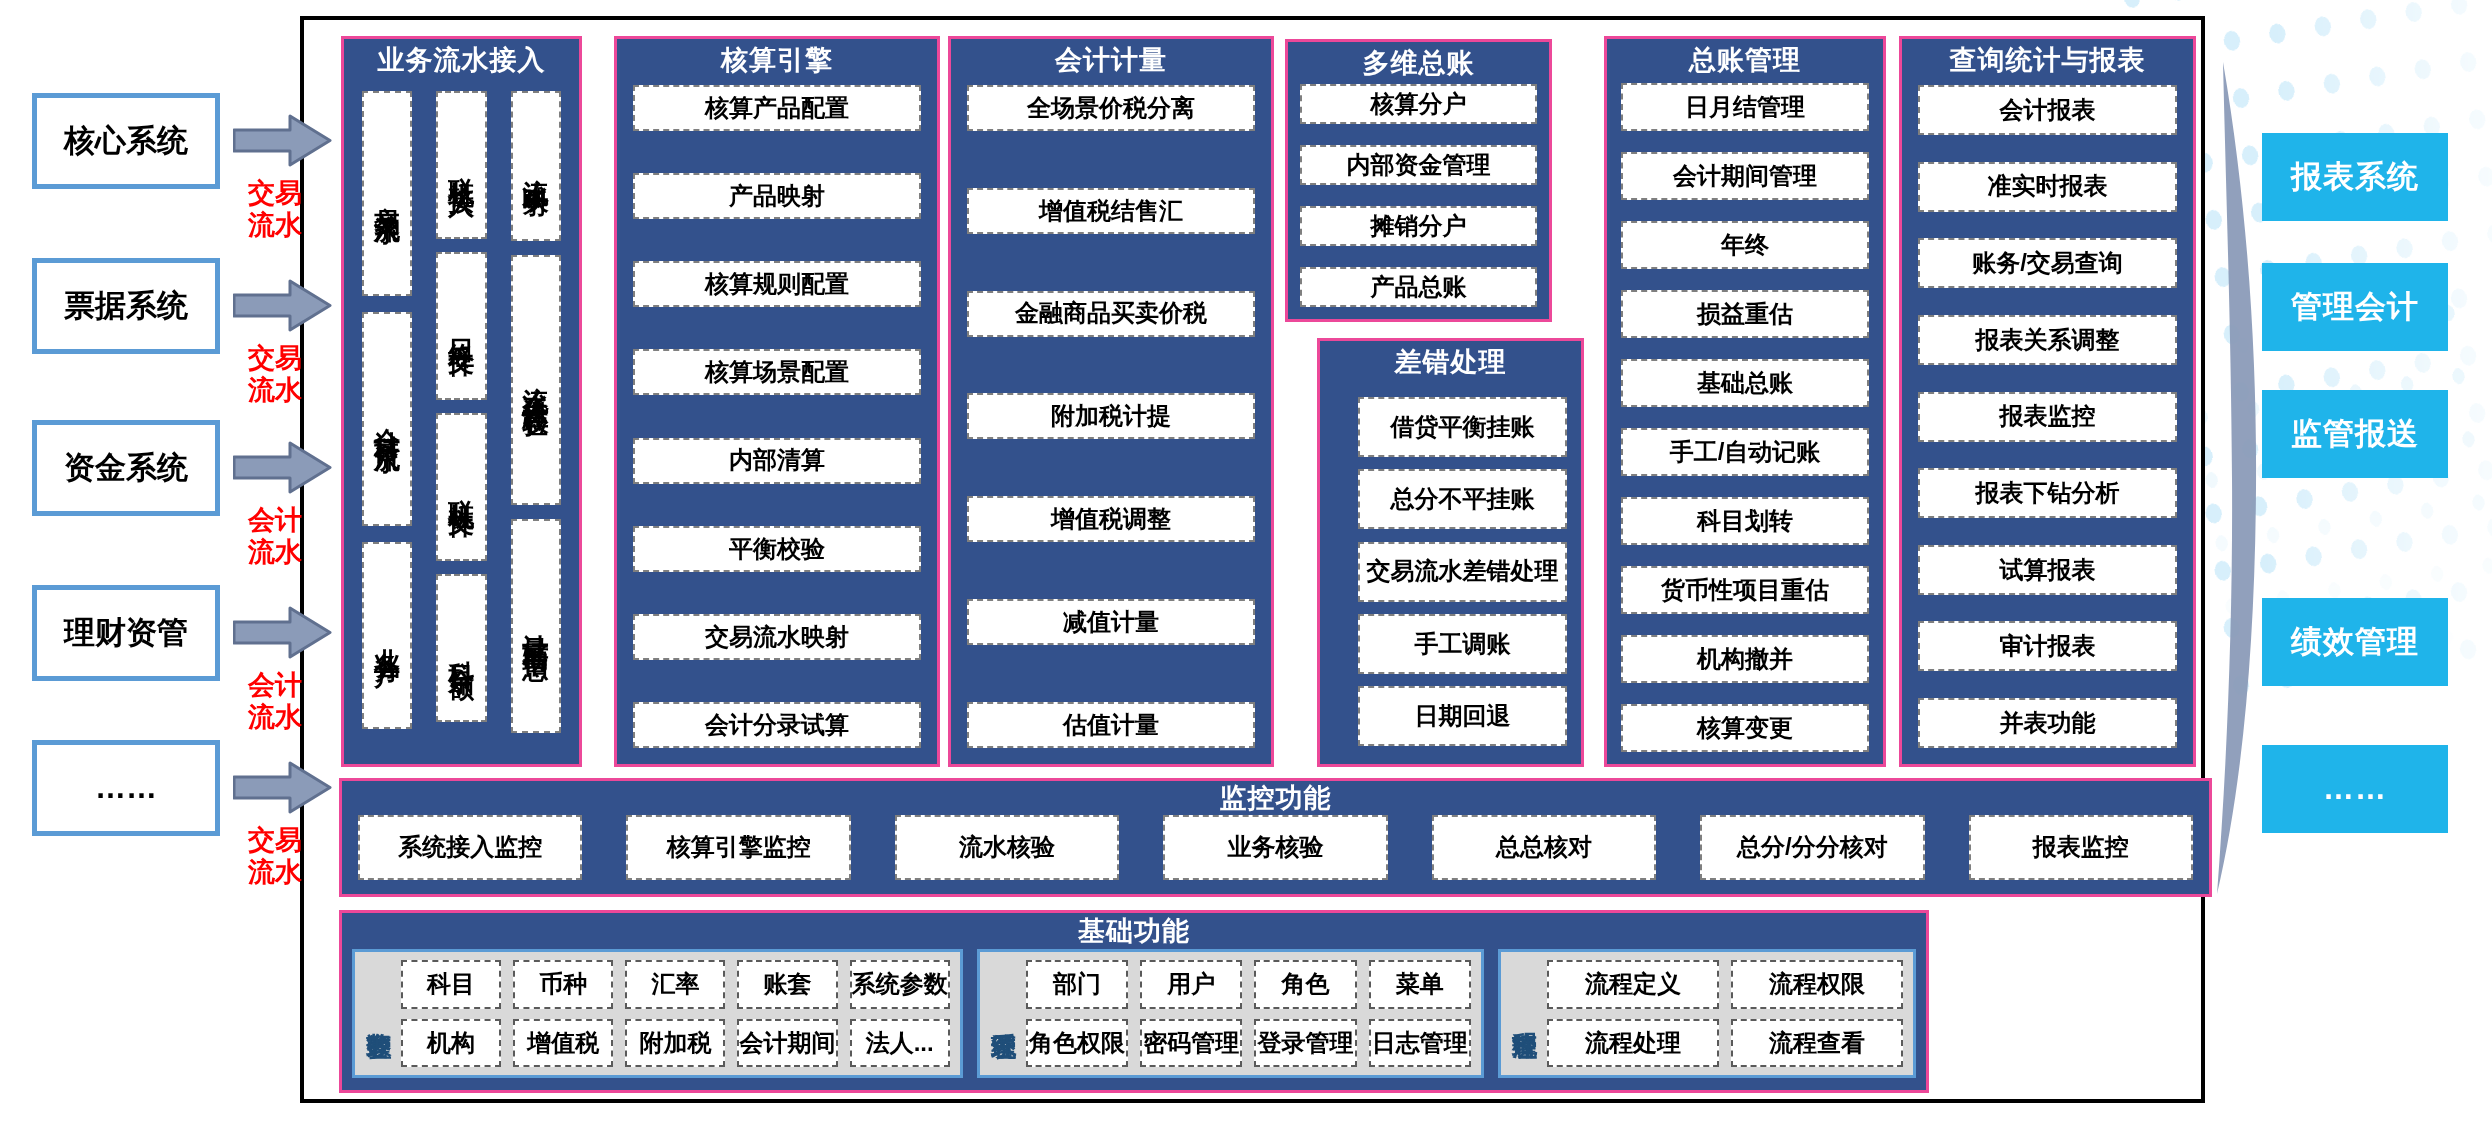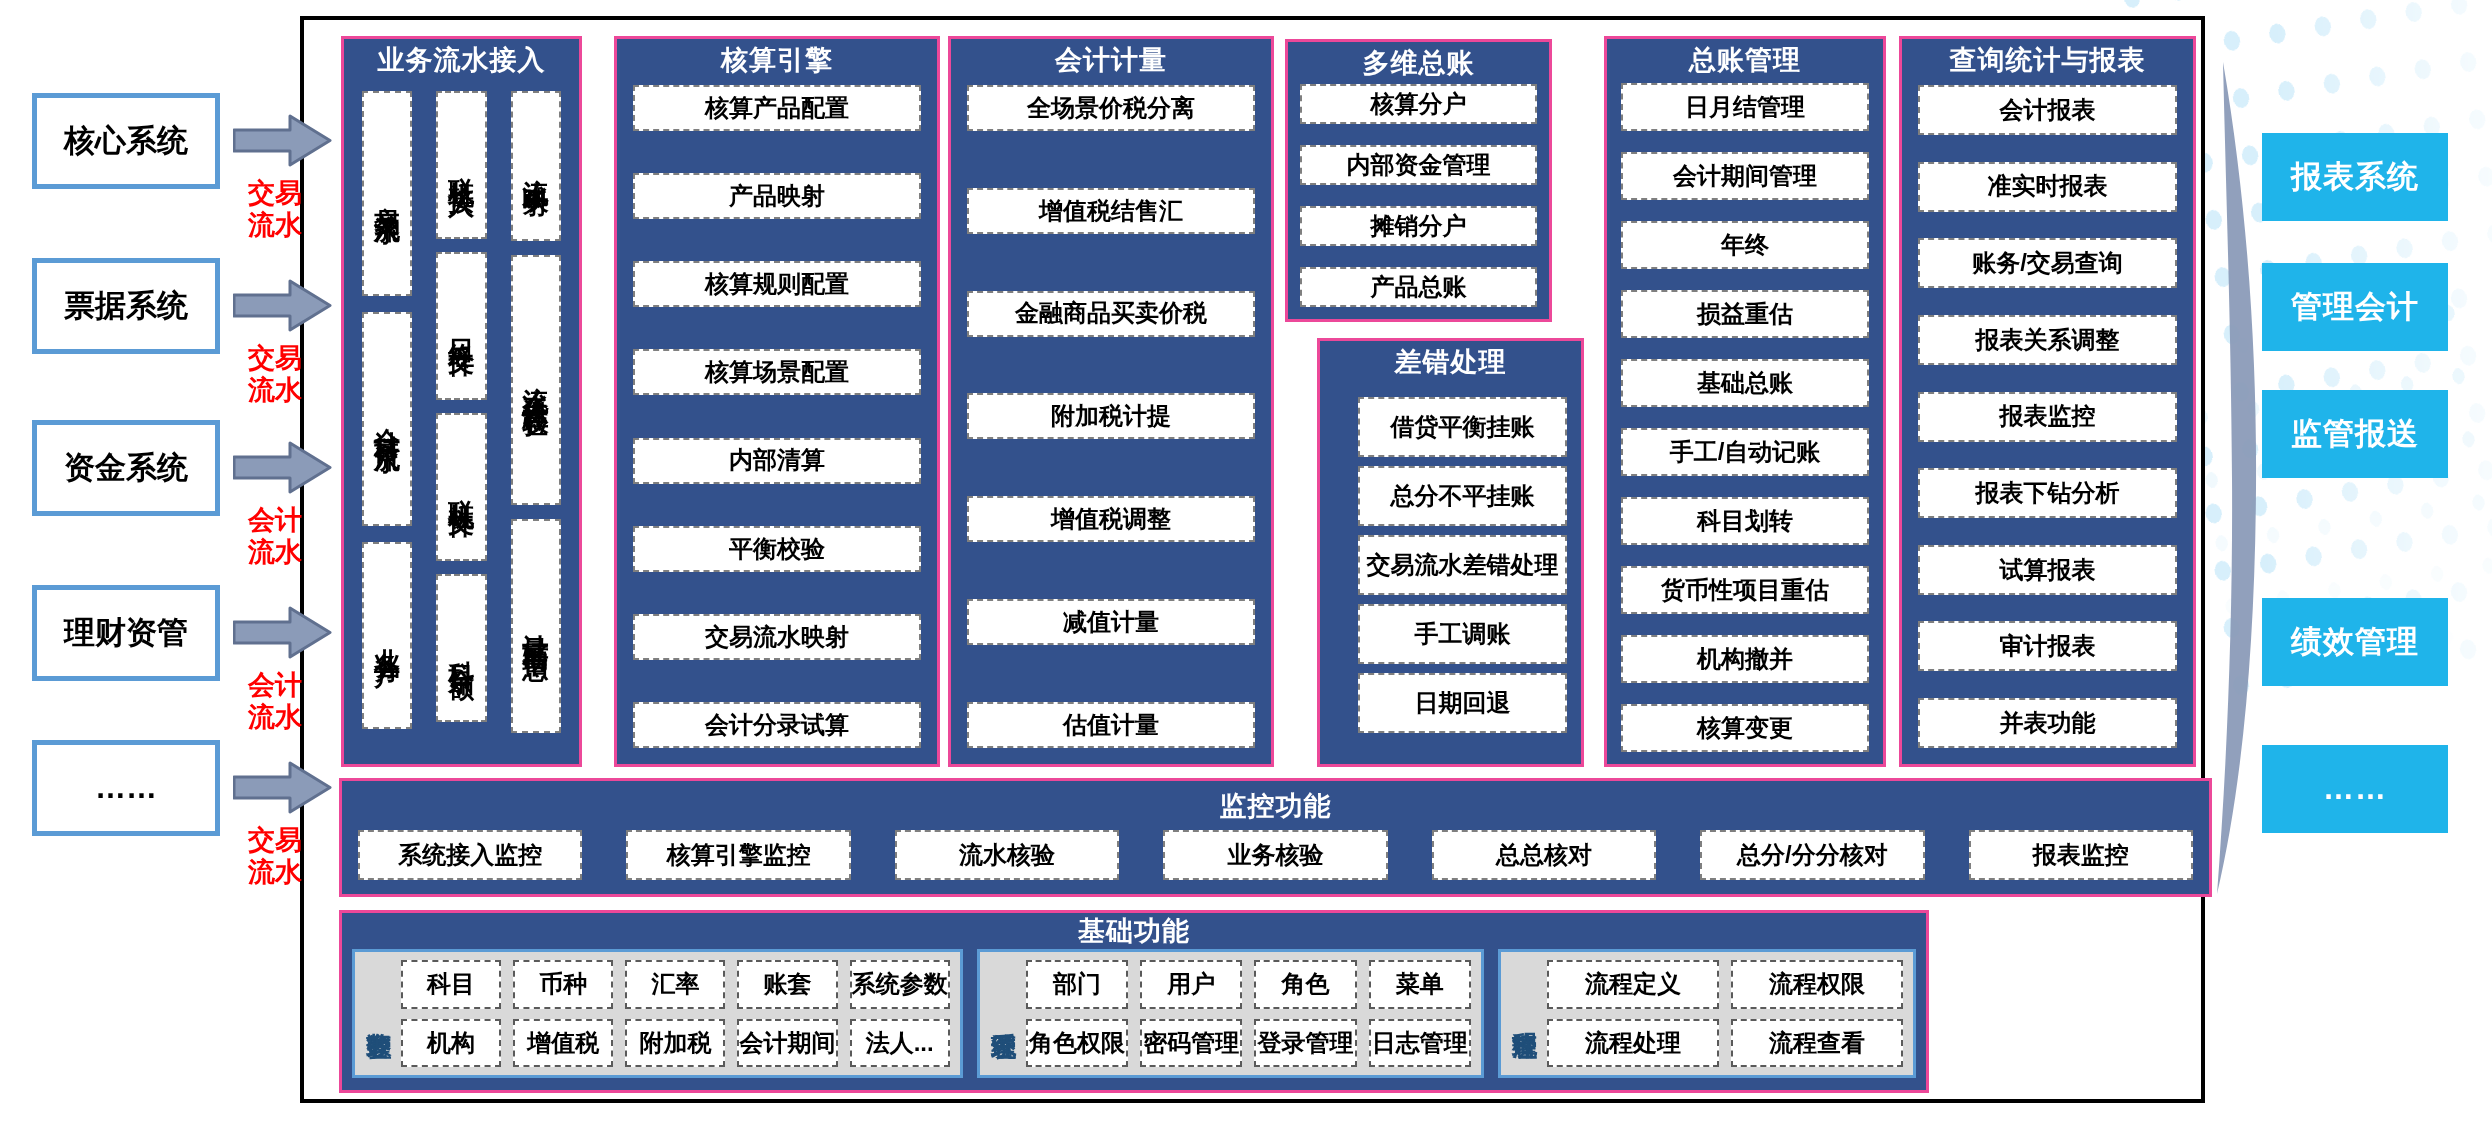--- a/index.html
+++ b/index.html
@@ -55,41 +55,41 @@
   .p-base   {left:35px;  top:890px; width:1590px;height:183px;}
 
   
   .stack{flex:1;display:flex;flex-direction:column;justify-content:space-between;
          padding:4px 16px 16px;}
   .p-engine  .item-box{height:46px;}
   .p-measure .item-box{height:46px;}
   .p-multi   .item-box{height:40px;}
   .p-multi   .stack{padding:0 12px 12px;}
   .p-errors  .item-box{height:60px;}
-  .p-errors  .stack{padding:14px 14px 31px;margin-left:24px;}
+  .p-errors  .stack{padding:14px 14px 18px;margin-left:24px;}
   .p-ledger  .item-box{height:48px;}
   .p-ledger  .stack{padding:2px 14px 12px;}
   .p-reports .item-box{height:50px;}
 
   
   .acc-cols{flex:1;display:flex;gap:24px;padding:10px 18px 18px;}
   .acc-col{flex:1;display:flex;flex-direction:column;}
   .vbox span{writing-mode:vertical-rl;text-orientation:upright;font-size:26px;
              font-weight:bold;letter-spacing:4px;}
   .col-a{gap:16px;} .col-b{gap:13px;} .col-c{gap:14px;}
   .col-a .item-box:nth-child(1){height:205px;}
   .col-a .item-box:nth-child(2){height:214px;}
   .col-a .item-box:nth-child(3){height:187px;}
   .col-b .item-box{height:148px;}
   .col-c .item-box:nth-child(1){height:150px;}
   .col-c .item-box:nth-child(2){height:250px;}
   .col-c .item-box:nth-child(3){height:214px;}
 
   
-  .p-monitor .panel-title{height:49px;text-align:center;}
+  .p-monitor .panel-title{height:34px;text-align:center;}
   .monitor-row{flex:1;display:flex;gap:44px;padding:0 16px 14px;}
   .monitor-row .item-box{flex:1;height:auto;}
 
   
   .p-base .panel-title{height:36px;}
   .base-row{flex:1;display:flex;gap:14px;padding:0 10px 12px;}
   .subpanel{border:3px solid #5B9BD5;background:#D9D9D9;box-sizing:border-box;
             display:flex;padding:4px 6px;}
   .sp-param{flex:40;} .sp-system{flex:33;} .sp-process{flex:27;}
   .sublabel{width:36px;display:flex;align-items:center;justify-content:center;flex:none;}

